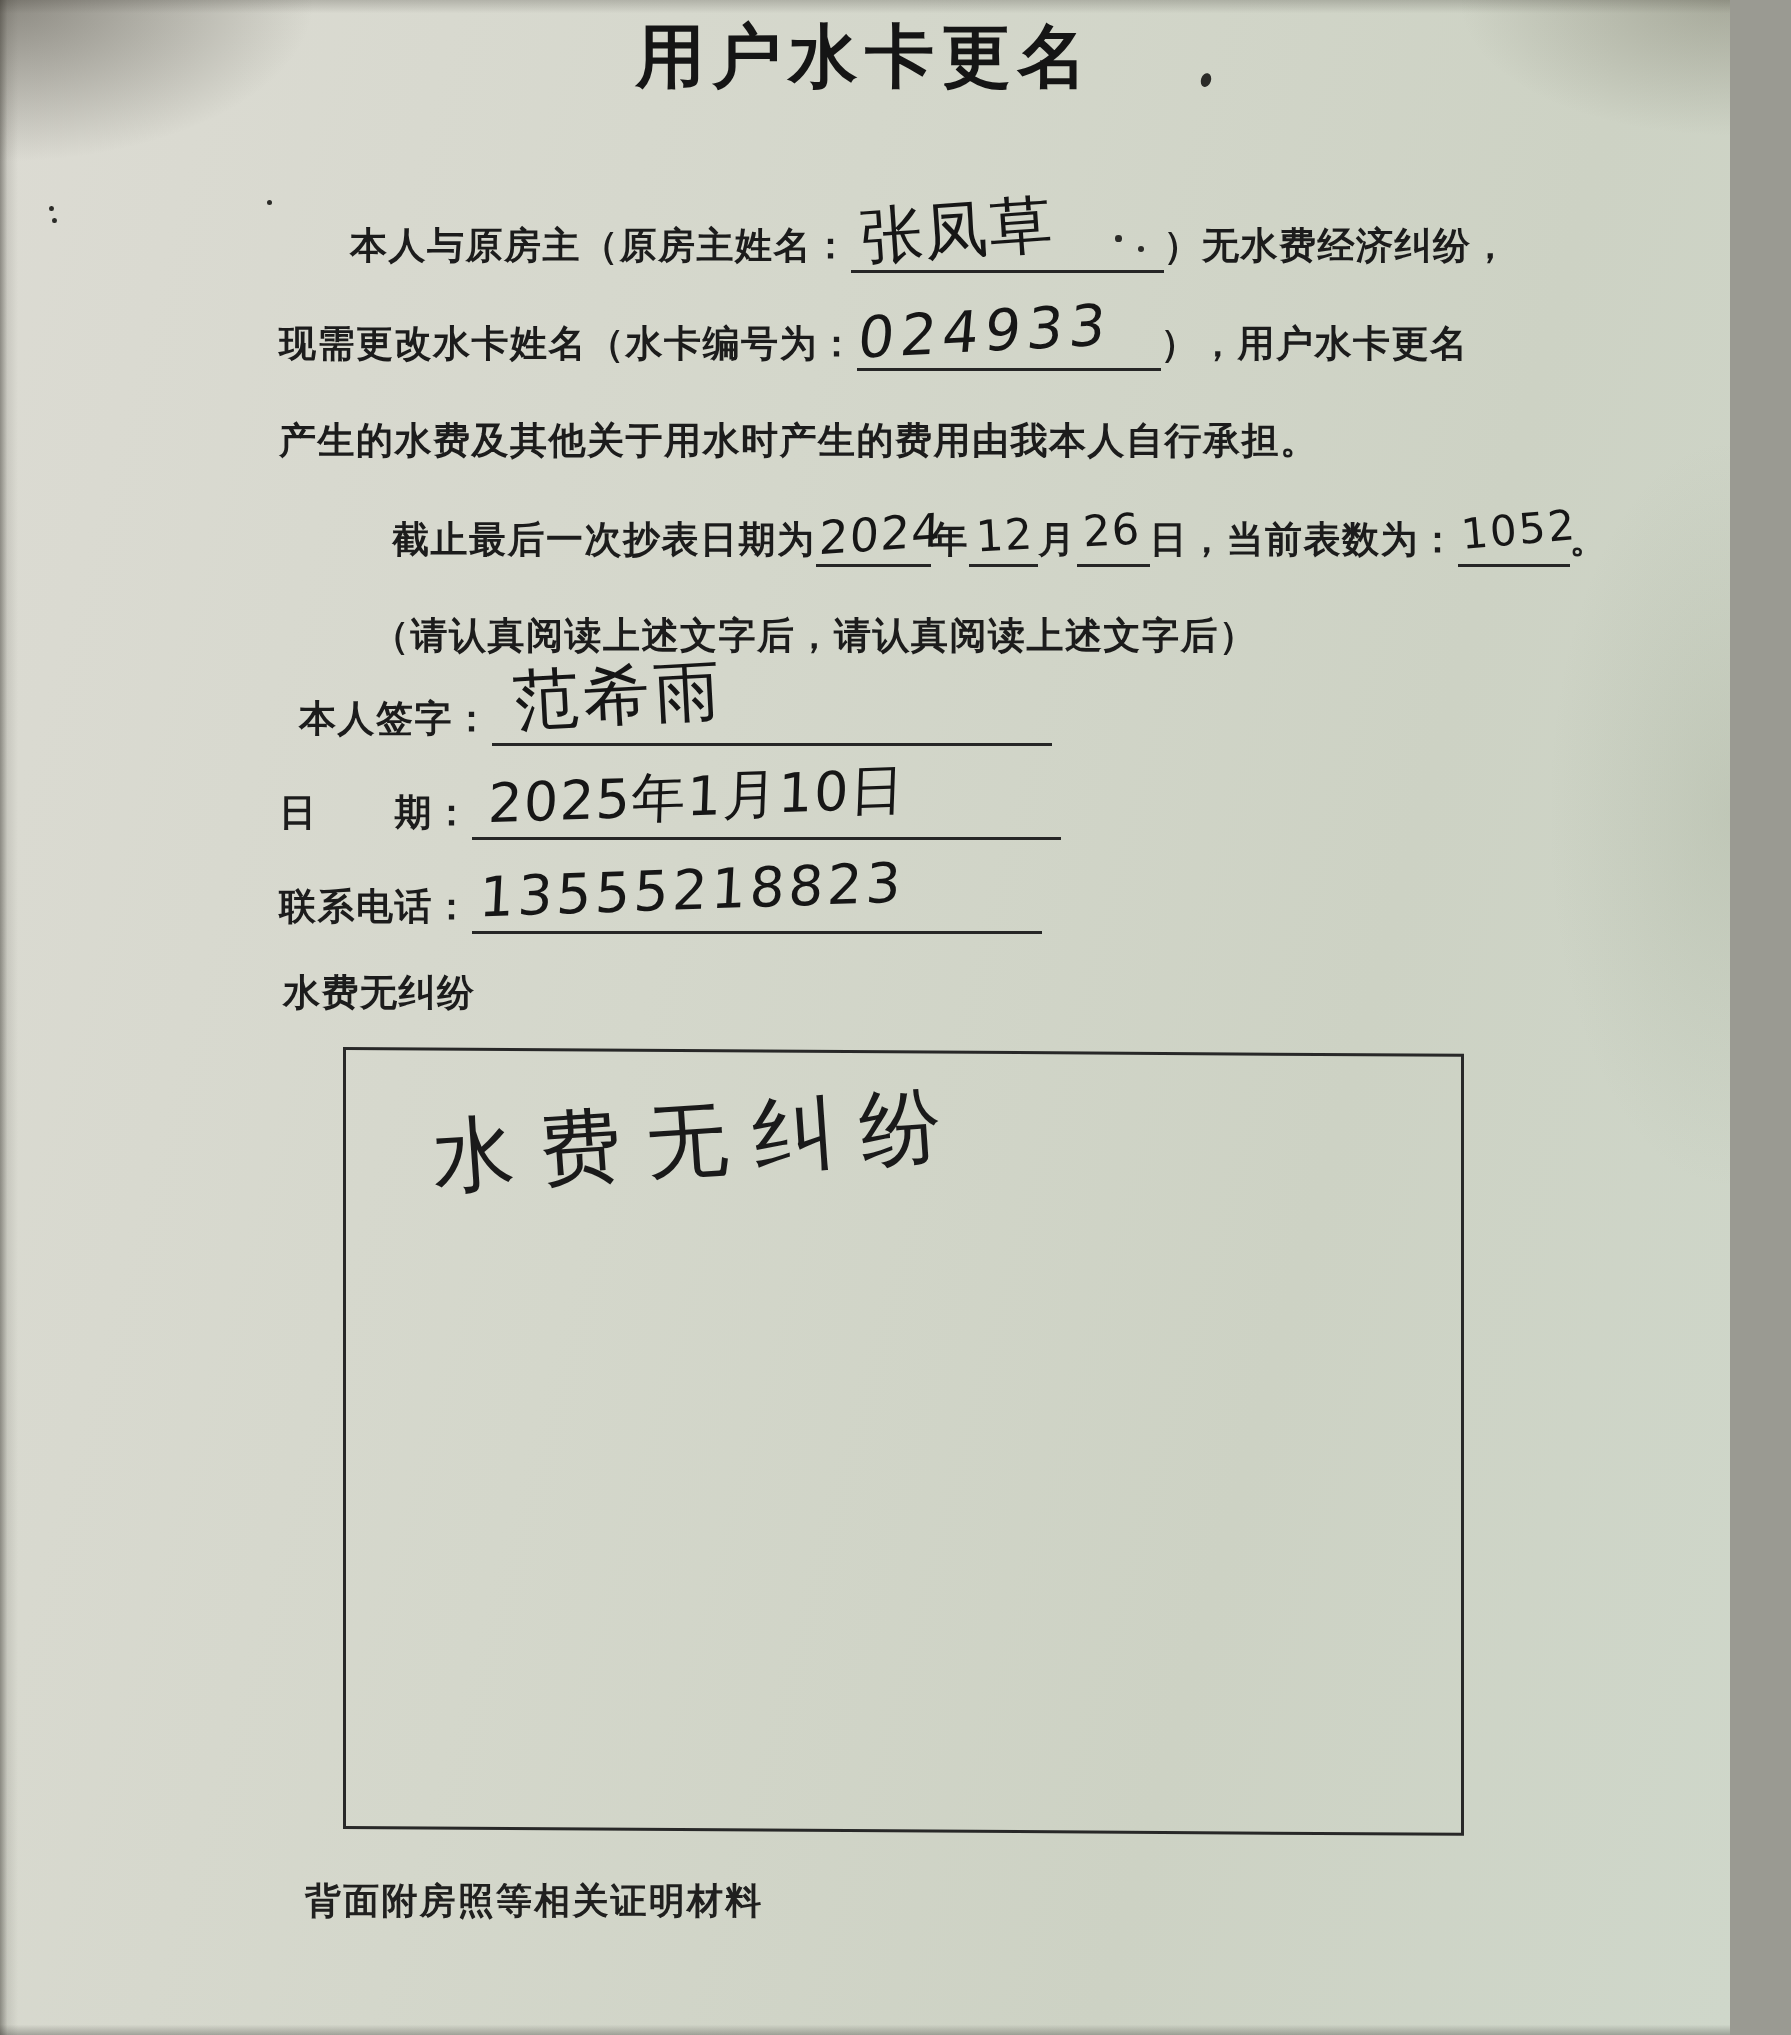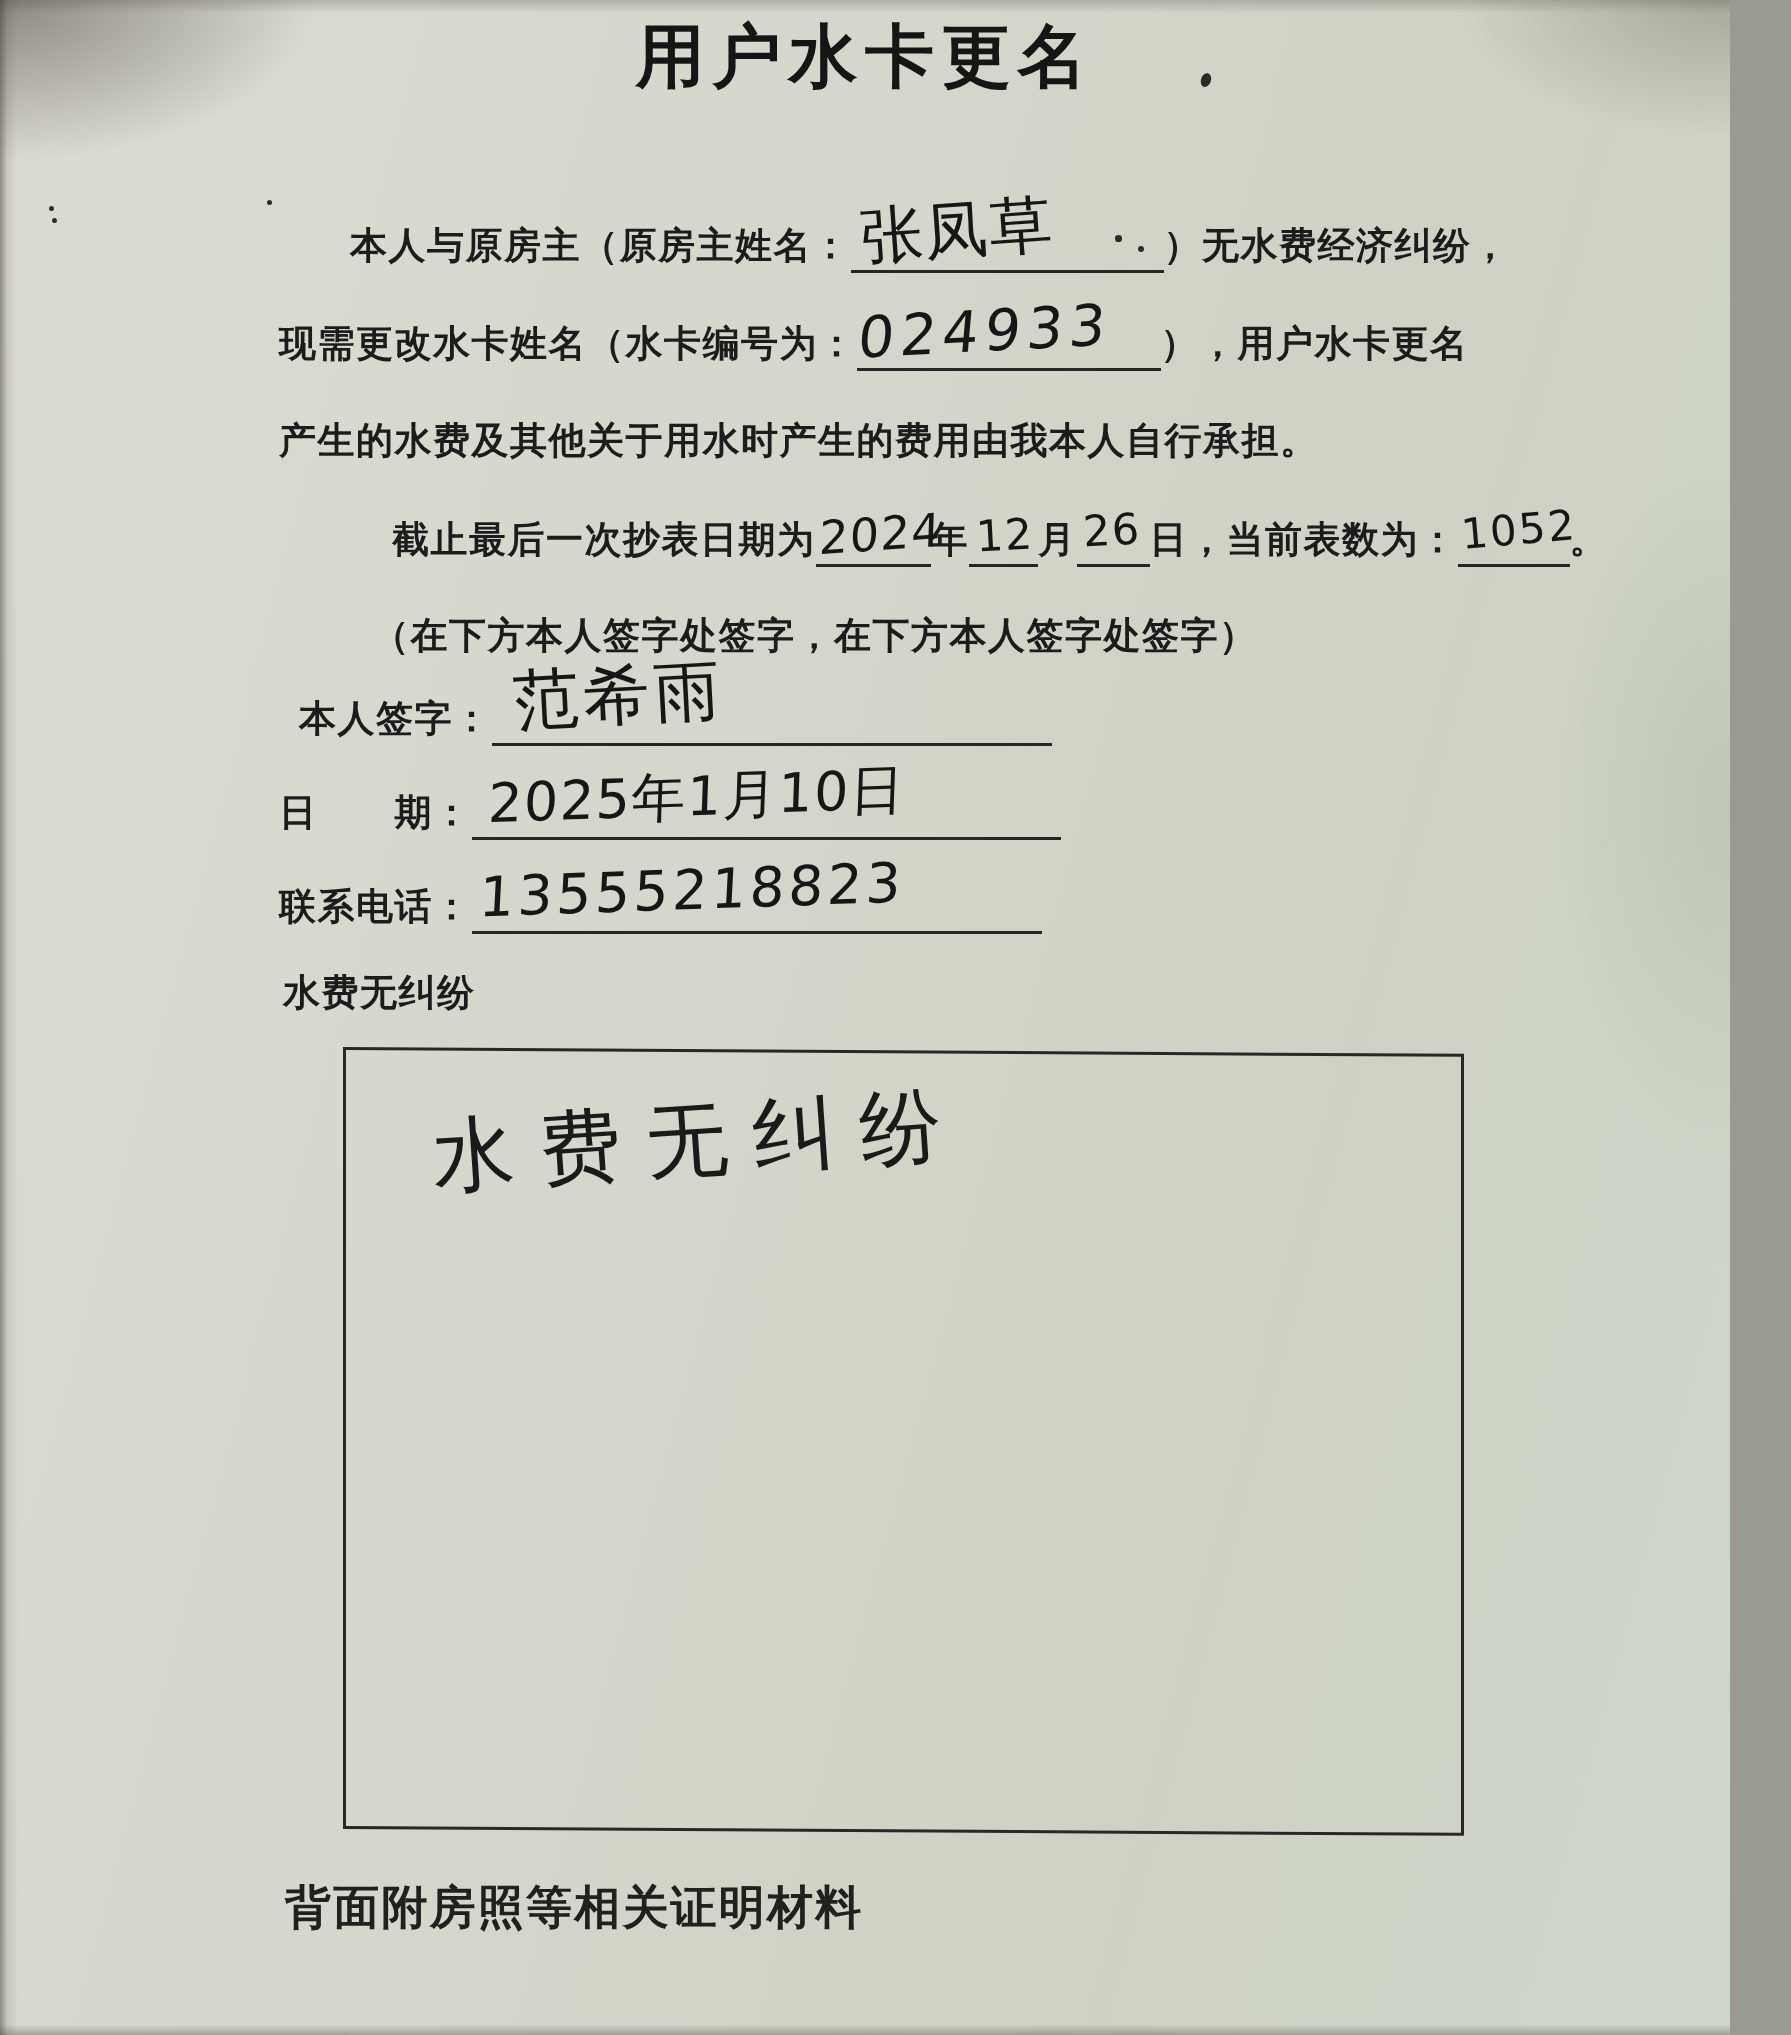--- a/index.html
+++ b/index.html
@@ -33,21 +33,21 @@
   .date-hand{font-size:54px;left:16.4px;top:-24px;letter-spacing:1.5px;transform:rotate(-2deg) skewX(-4deg);}
   .phone-hand{font-size:55px;left:7.4px;top:-25px;letter-spacing:3.7px;transform:rotate(-2deg) skewX(-5deg);}
   .idbox{
     left:343px;top:1047px;width:1115px;height:776px;
     border:3px solid #282828;
     transform:skewY(0.35deg);
     transform-origin:left top;
   }
   .boxnote{position:absolute;left:86px;top:34px;font-family:"DejaVu Sans",sans-serif;
     font-size:82px;letter-spacing:25px;color:#1a1a1a;transform:rotate(-4deg);white-space:nowrap;}
-  .footer{left:285px;top:1877px;font-size:46px;letter-spacing:2.2px;font-weight:700;white-space:nowrap;color:#20201f;}
+  .footer{left:305px;top:1877px;font-size:36px;letter-spacing:2.2px;font-weight:700;white-space:nowrap;color:#20201f;}
   .speck{position:absolute;background:#2b2b28;border-radius:50%;}
 </style>
 </head>
 <body>
 
 <div class="paper">
 
   <div class="abs title">用户水卡更名</div>
 
   <div class="abs printed" style="left:350px;top:227px;">
@@ -60,21 +60,21 @@
 
   <div class="abs printed" style="left:279px;top:422px;">
     <span>产生的水费及其他关于用水时产生的费用由我本人自行承担。</span>
   </div>
 
   <div class="abs printed" style="left:356px;top:521px;margin-left:36px;">
     <span>截止最后一次抄表日期为</span><span class="fill" style="width:115px;"><span class="hand year-hand">2024</span></span><span>年</span><span class="fill" style="width:69px;"><span class="hand month-hand">12</span></span><span>月</span><span class="fill" style="width:73px;"><span class="hand day-hand">26</span></span><span>日，当前表数为：</span><span class="fill" style="width:112px;"><span class="hand meter-hand">1052</span></span><span>。</span>
   </div>
 
   <div class="abs printed" style="left:372px;top:617px;font-size:37px;">
-    <span>（在下方本人签字处签字，在下方本人签字处签字）</span>
+    <span>（请认真阅读上述文字后，请认真阅读上述文字后）</span>
   </div>
 
   <div class="abs printed" style="left:279px;top:700px;margin-left:20px;">
     <span>本人签字：</span><span class="fill" style="width:560px;"><span class="hand sig-hand">范希雨</span></span>
   </div>
 
   <div class="abs printed" style="left:279px;top:794px;">
     <span>日　　期：</span><span class="fill" style="width:589px;"><span class="hand date-hand">2025年1月10日</span></span>
   </div>
 

